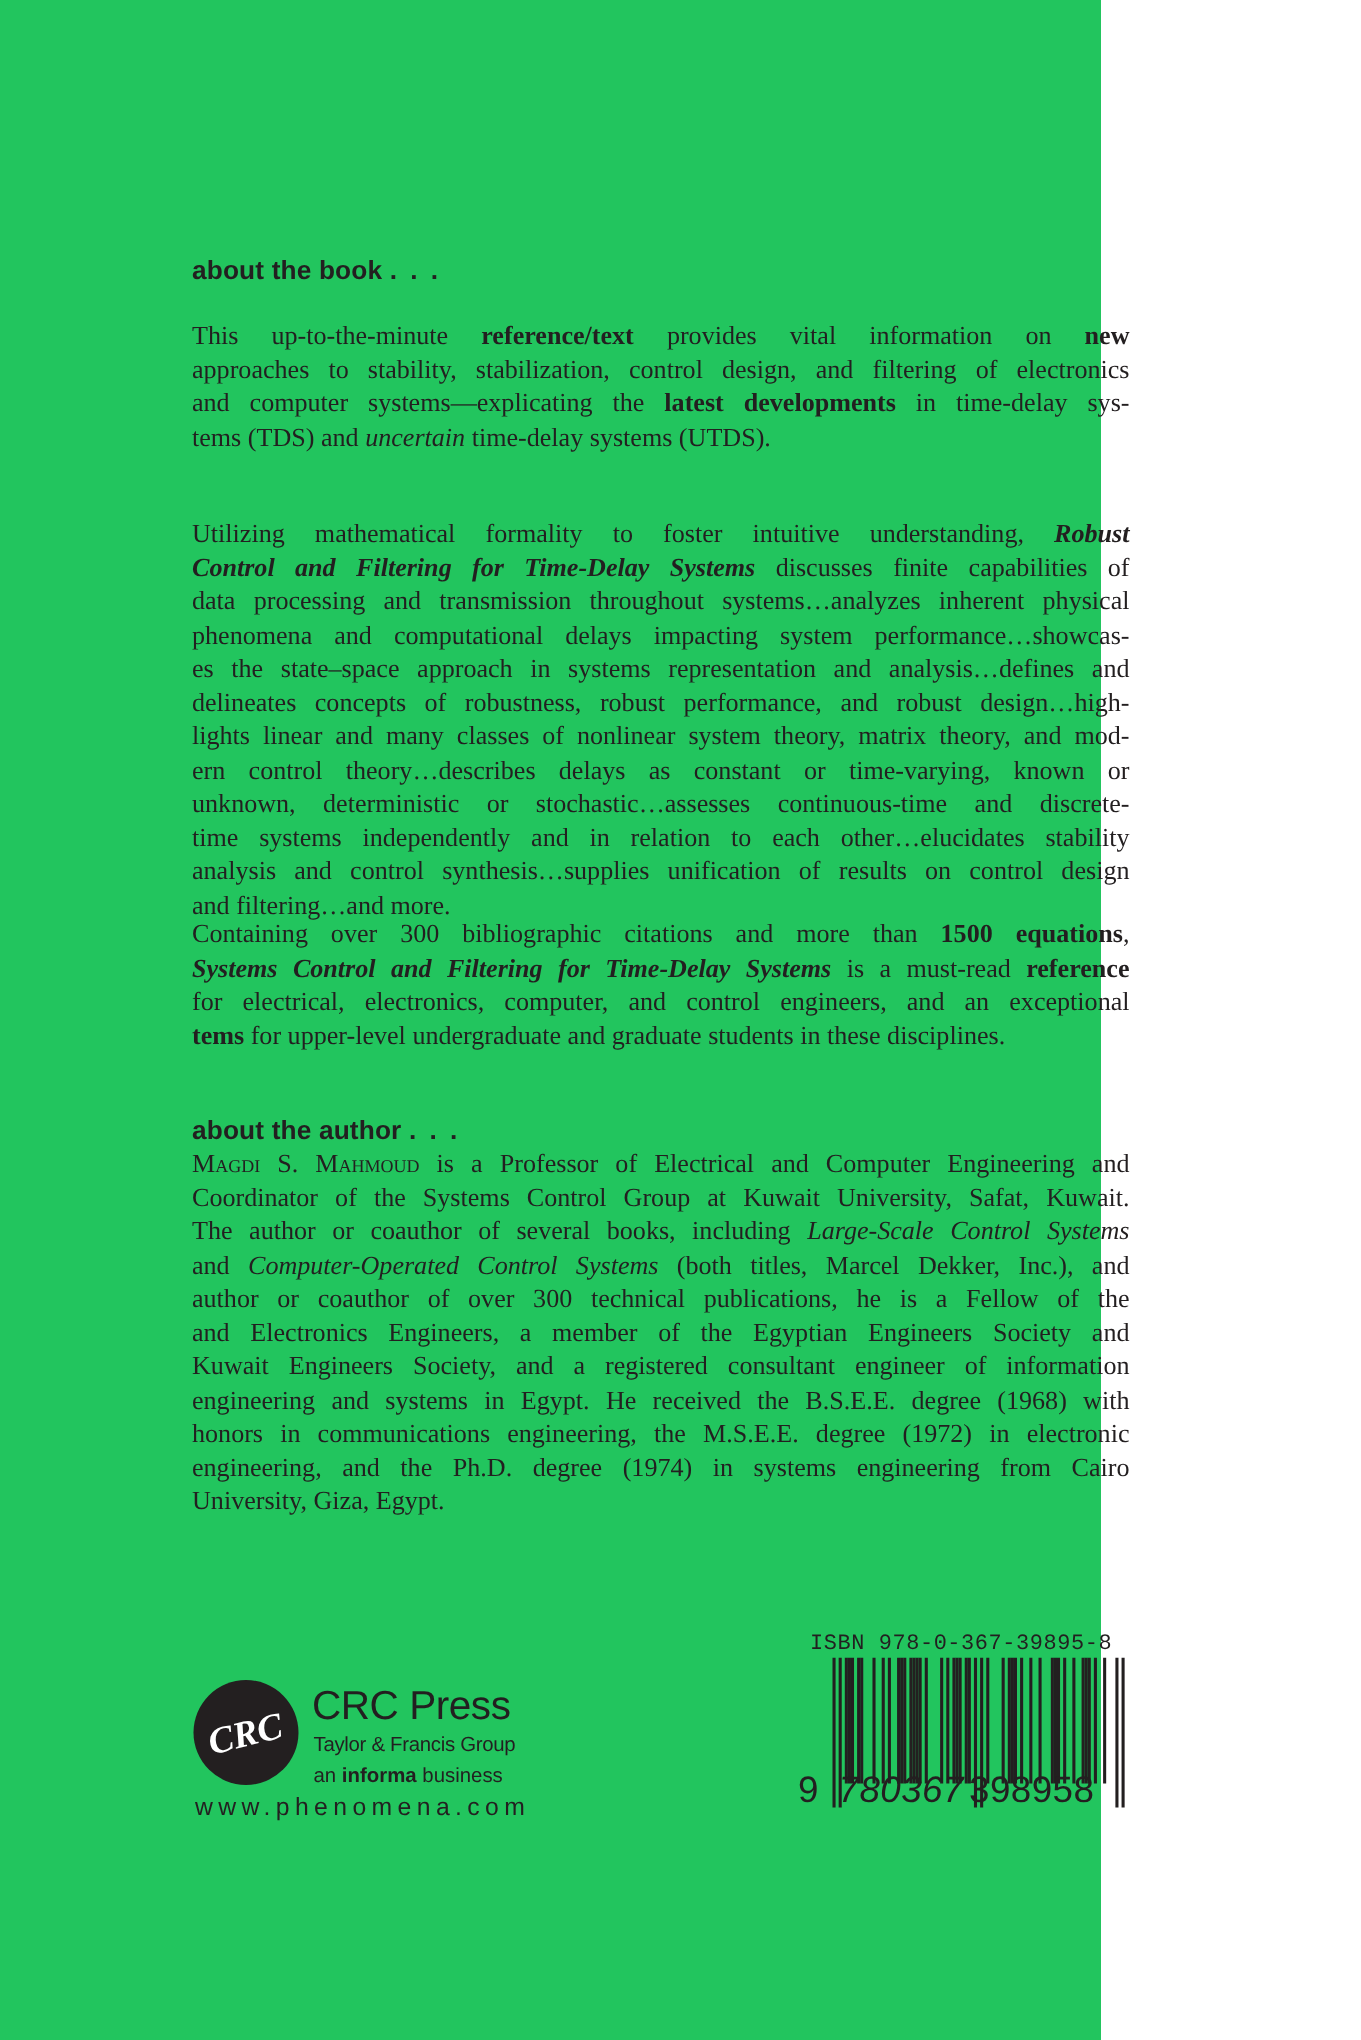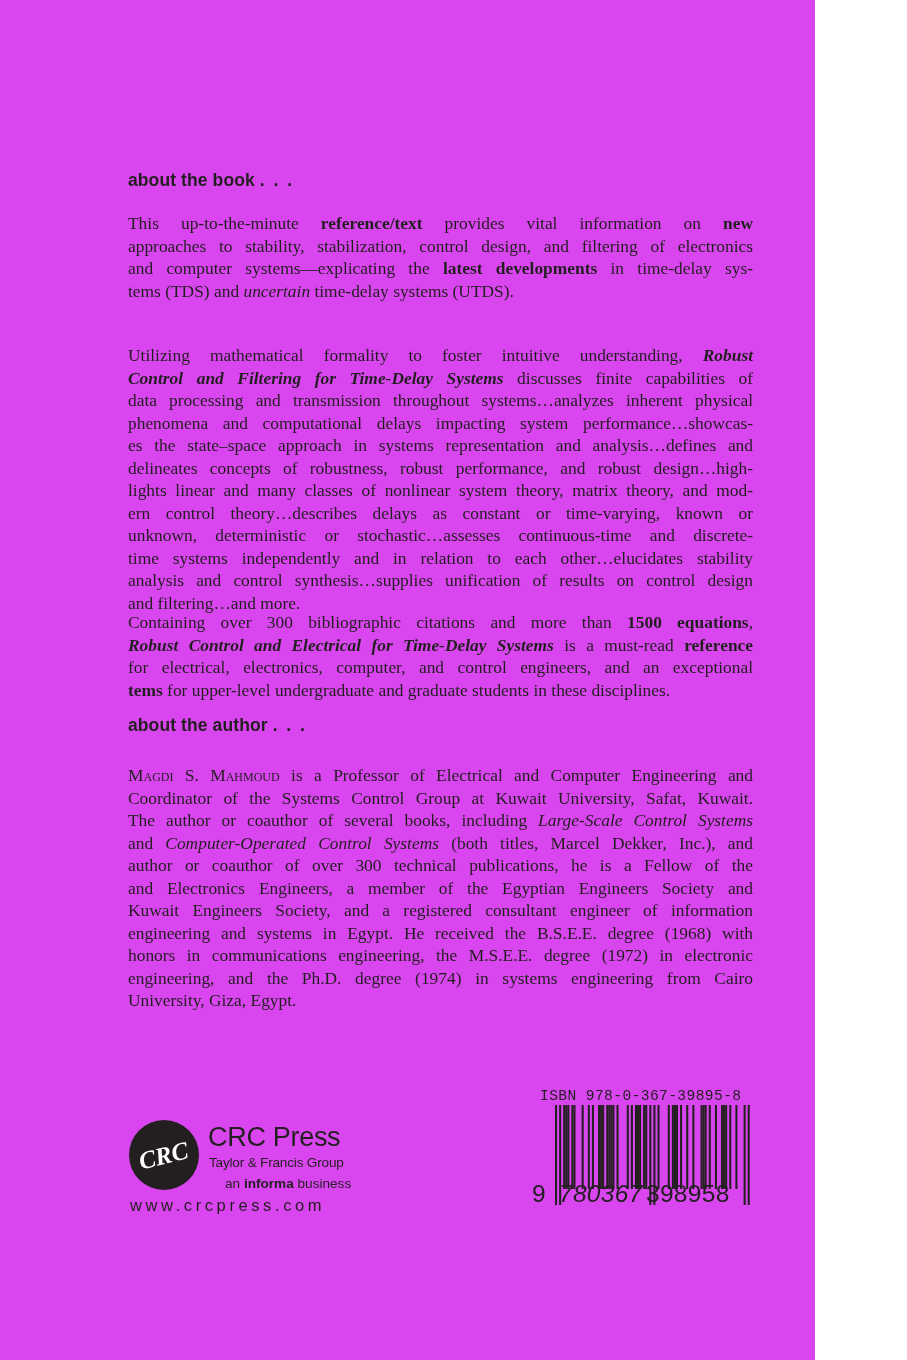--- a/index.html
+++ b/index.html
@@ -10,23 +10,23 @@
   body {
     width: 907px;
     height: 1360px;
     position: relative;
     overflow: hidden;
     color: #231f20;
   }
   .page {
     position: absolute;
     left: 0; top: 0;
-    width: 815px;
+    width: 734px;
     height: 1360px;
-    background: #d946ef;
+    background: #22c55e;
   }
   .heading {
     position: absolute;
     left: 128px;
     font-family: "Liberation Sans", "DejaVu Sans", sans-serif;
     font-weight: bold;
     font-size: 17.5px;
     color: #231f20;
     letter-spacing: 0.1px;
     margin: 0;
@@ -59,21 +59,21 @@
   }
   .para b { font-weight: bold; }
   .para i { font-style: italic; }
   .para .bi { font-weight: bold; font-style: italic; }
   .sc { font-variant: small-caps; }
 
   #h-book { top: 170px; }
   #p1 { top: 212px; }
   #p2 { top: 344px; }
   #p3 { top: 611px; }
-  #h-author { top: 715px; text-align: center; }
+  #h-author { top: 743px; text-align: center; }
   #p4 { top: 764px; }
 
   
   .publisher {
     position: absolute;
     left: 128px;
     top: 1118px;
     width: 240px;
     height: 100px;
   }
@@ -102,21 +102,21 @@
     left: 81px;
     top: 37px;
     font-family: "Liberation Sans", "DejaVu Sans", sans-serif;
     font-size: 13.6px;
     color: #231f20;
     white-space: nowrap;
     letter-spacing: -0.2px;
   }
   .pub-business {
     position: absolute;
-    left: 97px;
+    left: 81px;
     top: 58px;
     font-family: "Liberation Sans", "DejaVu Sans", sans-serif;
     font-size: 13.6px;
     color: #231f20;
     white-space: nowrap;
   }
   .pub-business b { font-weight: bold; }
   .pub-url {
     position: absolute;
     left: 2px;
@@ -186,21 +186,21 @@
       <span class="line"><span>delineates concepts of robustness, robust performance, and robust design…high-</span></span>
       <span class="line"><span>lights linear and many classes of nonlinear system theory, matrix theory, and mod-</span></span>
       <span class="line"><span>ern control theory…describes delays as constant or time-varying, known or</span></span>
       <span class="line"><span>unknown, deterministic or stochastic…assesses continuous-time and discrete-</span></span>
       <span class="line"><span>time systems independently and in relation to each other…elucidates stability</span></span>
       <span class="line"><span>analysis and control synthesis…supplies unification of results on control design</span></span>
       <span class="line last"><span>and filtering…and more.</span></span>
     </p>
   <p class="para" id="p3">
       <span class="line"><span>Containing over 300 bibliographic citations and more than </span><b>1500 equations</b><span>,</span></span>
-      <span class="line"><span class="bi">Robust Control and Electrical for Time-Delay Systems</span><span> is a must-read </span><b>reference</b></span>
+      <span class="line"><span class="bi">Systems Control and Filtering for Time-Delay Systems</span><span> is a must-read </span><b>reference</b></span>
       <span class="line"><span>for electrical, electronics, computer, and control engineers, and an exceptional</span></span>
       <span class="line last"><b>tems</b><span> for upper-level undergraduate and graduate students in these disciplines.</span></span>
     </p>
 
   <h2 class="heading" id="h-author"><span>about the author</span> <span class="dots">. . .</span></h2>
 
   <p class="para" id="p4">
       <span class="line"><span class="sc">Magdi S. Mahmoud</span><span> is a Professor of Electrical and Computer Engineering and</span></span>
       <span class="line"><span>Coordinator of the Systems Control Group at Kuwait University, Safat, Kuwait.</span></span>
       <span class="line"><span>The author or coauthor of several books, including </span><i>Large-Scale Control Systems</i></span>
@@ -216,21 +216,21 @@
 
   <div class="publisher">
     <div class="crc-circle">
       <svg width="70" height="70" viewBox="0 0 70 70">
         <text x="35" y="44" text-anchor="middle" transform="rotate(-14 35 38)" font-family="Liberation Serif, DejaVu Serif, serif" font-style="italic" font-weight="bold" font-size="25" fill="#ffffff">CRC</text>
       </svg>
     </div>
     <div class="pub-name">CRC Press</div>
     <div class="pub-group">Taylor &amp; Francis Group</div>
     <div class="pub-business"><span>an </span><b>informa</b><span> business</span></div>
-    <div class="pub-url">www.crcpress.com</div>
+    <div class="pub-url">www.phenomena.com</div>
   </div>
 
   <div class="barcode-block">
     <div class="isbn-text">ISBN 978-0-367-39895-8</div>
     <svg class="barcode-svg" id="barcode-svg" width="226" height="103">
         <rect x="23.00" y="0" width="2.05" height="100" fill="#231f20"></rect>
         <rect x="27.10" y="0" width="2.05" height="100" fill="#231f20"></rect>
         <rect x="31.20" y="0" width="2.05" height="84" fill="#231f20"></rect>
         <rect x="33.25" y="0" width="2.05" height="84" fill="#231f20"></rect>
         <rect x="35.30" y="0" width="2.05" height="84" fill="#231f20"></rect>

